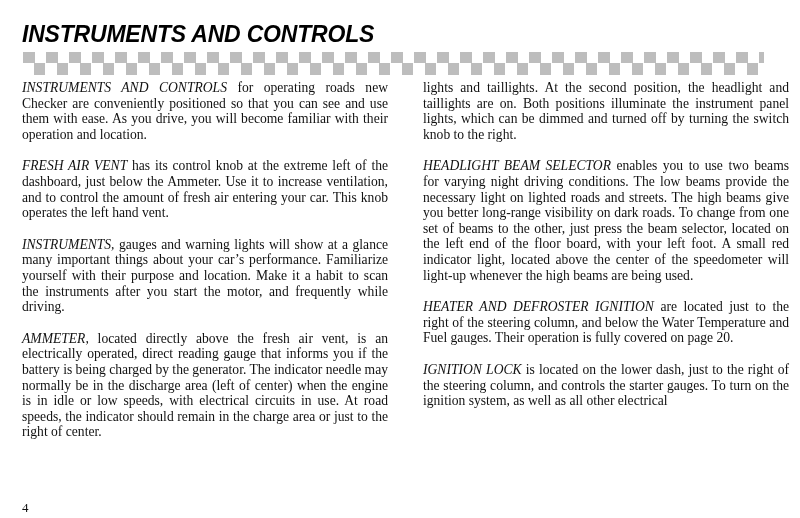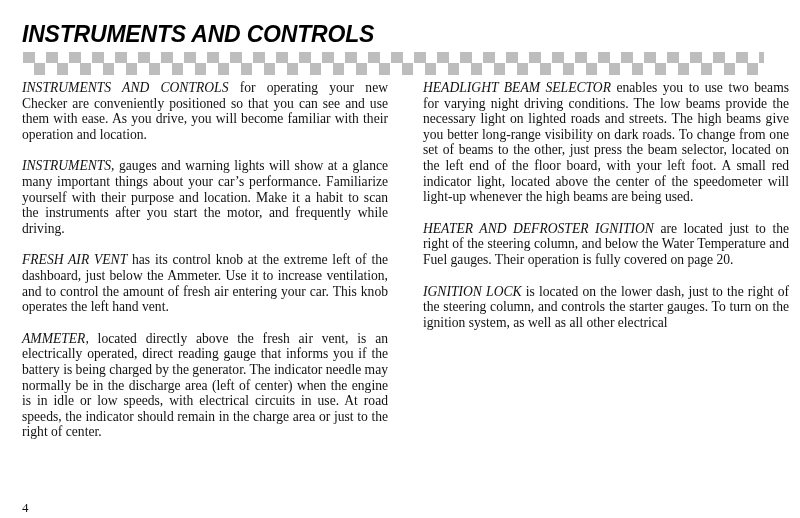--- a/index.html
+++ b/index.html
@@ -40,25 +40,26 @@
   <defs>
     <pattern id="chk" x="0" y="0" width="23" height="24" patternUnits="userSpaceOnUse">
       <rect x="1" y="0" width="12" height="11" fill="#bdbdbd"></rect>
       <rect x="12" y="11" width="12" height="12" fill="#bdbdbd"></rect>
     </pattern>
   </defs>
   <rect x="0" y="0" width="742" height="24" fill="url(#chk)"></rect>
 </svg>
 
 <div class="col left">
-  <p><span class="lead">INSTRUMENTS AND CONTROLS</span><span> for operating your new Checker are conveniently positioned so that you can see and use them with ease. As you drive, you will become familiar with their operation and location.</span></p>
+  <p><span class="lead">INSTRUMENTS AND CONTROLS</span><span> for operating roads new Checker are conveniently positioned so that you can see and use them with ease. As you drive, you will become familiar with their operation and location.</span></p>
+  <p><span class="lead">FRESH AIR VENT</span><span> has its control knob at the extreme left of the dashboard, just below the Ammeter. Use it to increase ventilation, and to control the amount of fresh air entering your car. This knob operates the left hand vent.</span></p>
   <p><span class="lead">INSTRUMENTS,</span><span> gauges and warning lights will show at a glance many important things about your car’s performance. Familiarize yourself with their purpose and location. Make it a habit to scan the instruments after you start the motor, and frequently while driving.</span></p>
-  <p><span class="lead">FRESH AIR VENT</span><span> has its control knob at the extreme left of the dashboard, just below the Ammeter. Use it to increase ventilation, and to control the amount of fresh air entering your car. This knob operates the left hand vent.</span></p>
   <p><span class="lead">AMMETER,</span><span> located directly above the fresh air vent, is an electrically operated, direct reading gauge that informs you if the battery is being charged by the generator. The indicator needle may normally be in the discharge area (left of center) when the engine is in idle or low speeds, with electrical circuits in use. At road speeds, the indicator should remain in the charge area or just to the right of center.</span></p>
 </div>
 
 <div class="col right">
+  <p class="cont">lights and taillights. At the second position, the headlight and taillights are on. Both positions illuminate the instrument panel lights, which can be dimmed and turned off by turning the switch knob to the right.</p>
   <p><span class="lead">HEADLIGHT BEAM SELECTOR</span><span> enables you to use two beams for varying night driving conditions. The low beams provide the necessary light on lighted roads and streets. The high beams give you better long-range visibility on dark roads. To change from one set of beams to the other, just press the beam selector, located on the left end of the floor board, with your left foot. A small red indicator light, located above the center of the speedometer will light-up whenever the high beams are being used.</span></p>
   <p><span class="lead">HEATER AND DEFROSTER IGNITION</span><span> are located just to the right of the steering column, and below the Water Temperature and Fuel gauges. Their operation is fully covered on page 20.</span></p>
   <p><span class="lead">IGNITION LOCK</span><span> is located on the lower dash, just to the right of the steering column, and controls the starter gauges. To turn on the ignition system, as well as all other electrical</span></p>
 </div>
 
 <div class="page-num">4</div>
 
 </body></html>

